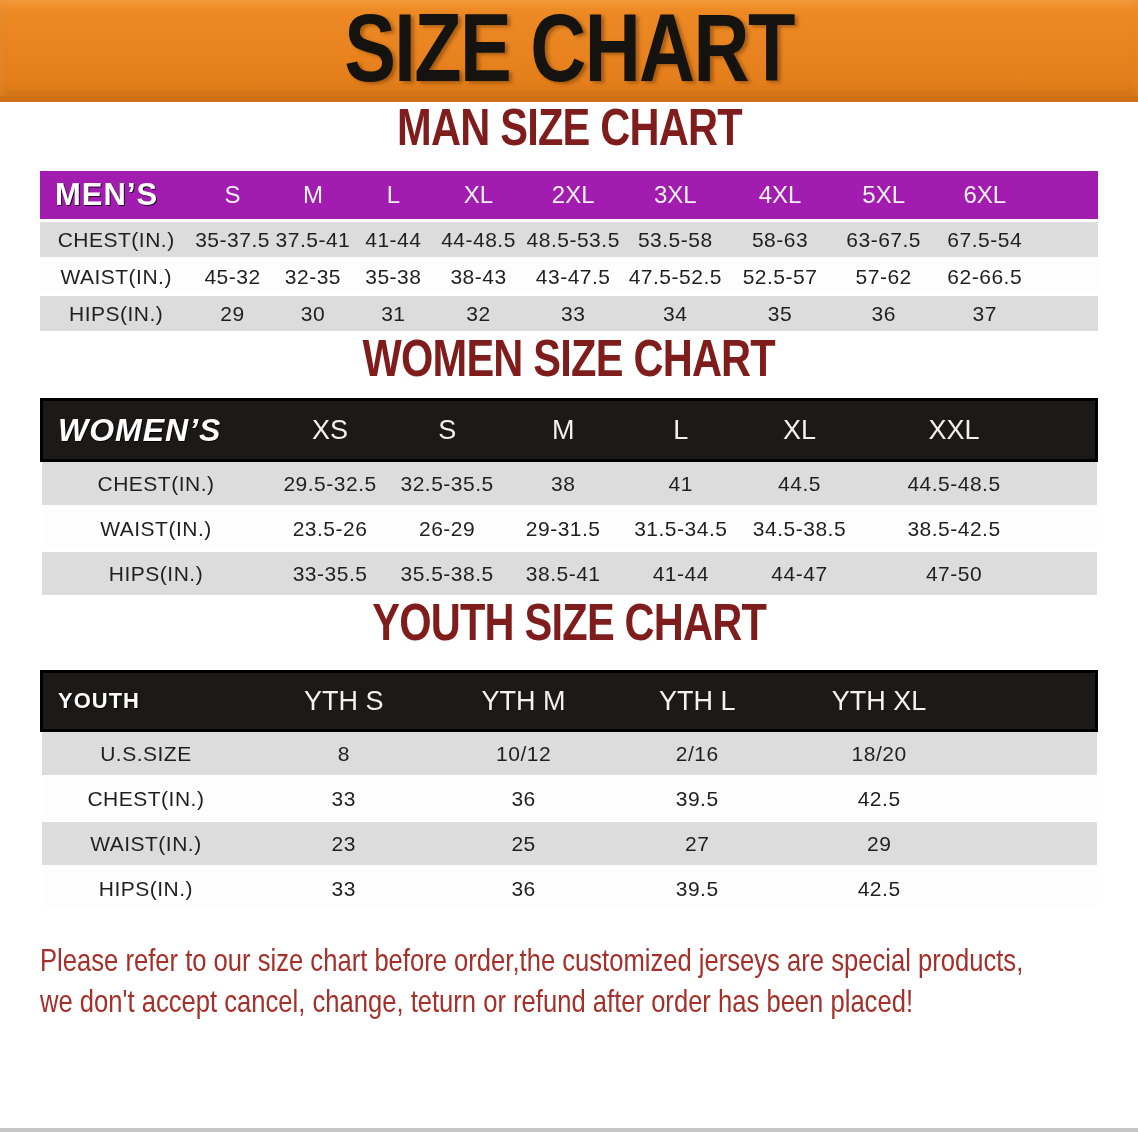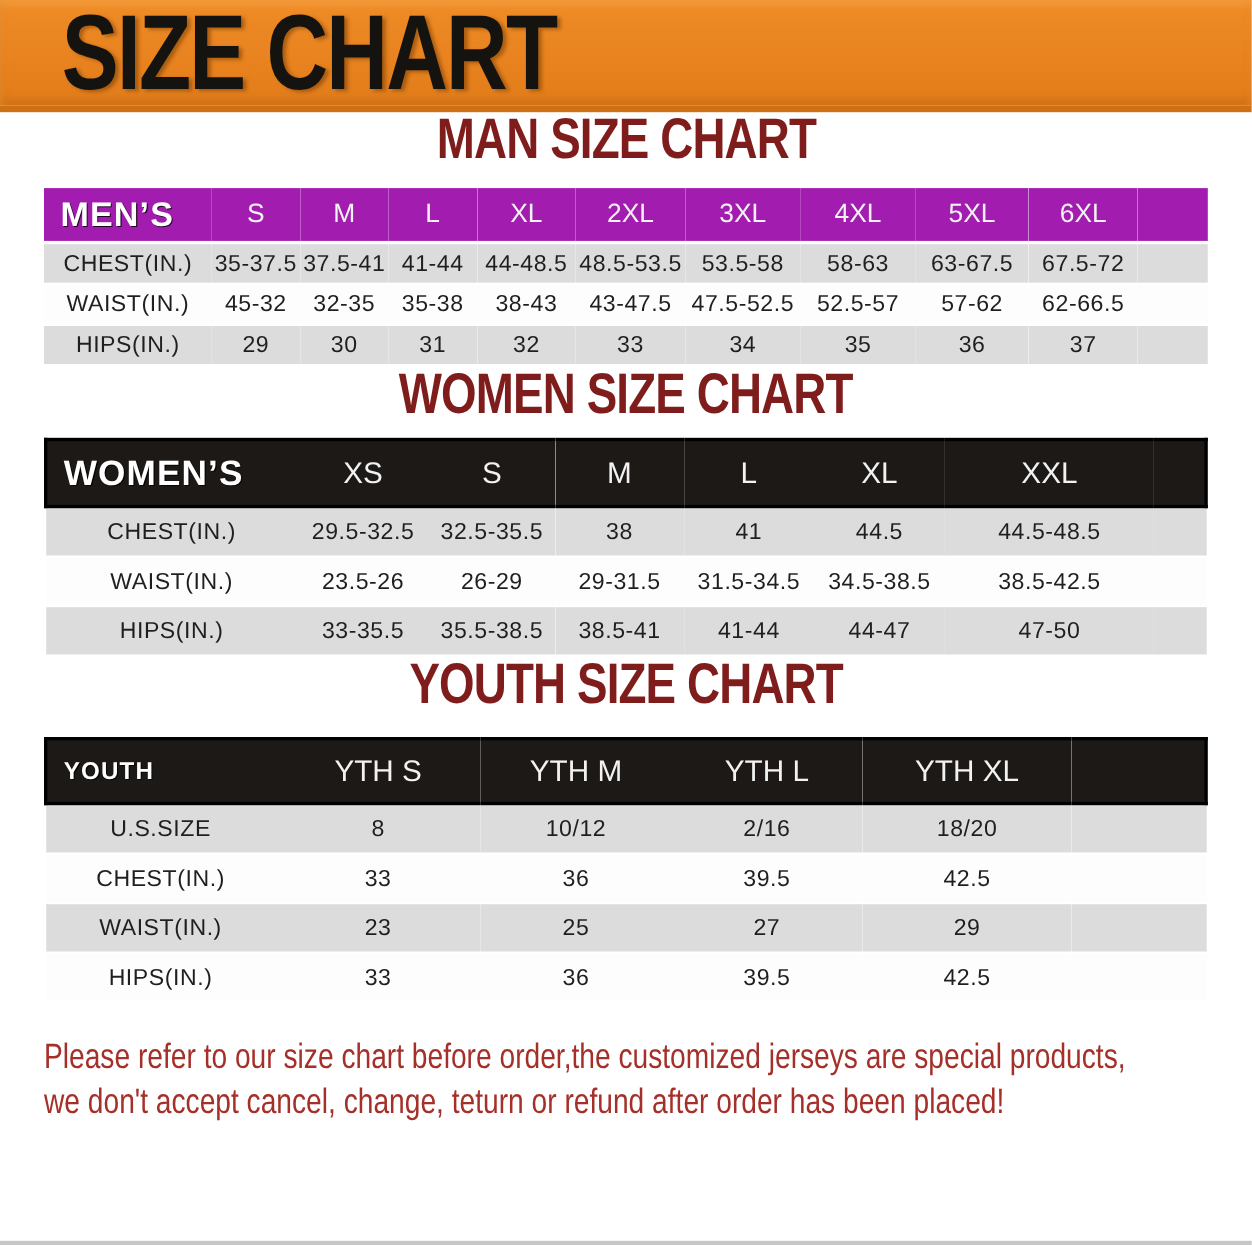--- a/index.html
+++ b/index.html
@@ -13,20 +13,21 @@
     position: relative;
   }
 
   
   .banner {
     height: 96px;
     background: linear-gradient(180deg, #ef8c26 0%, #e8831f 55%, #e17c19 100%);
     border-bottom: 6px solid #cf7014;
     display: flex;
     align-items: center;
+    justify-content: center;
     box-shadow: inset 0 4px 8px rgba(255,190,110,.35), inset 0 -5px 8px rgba(120,60,0,.18);
   }
   .banner-title {
     margin: 0;
     font-size: 97px;
     line-height: 96px;
     font-weight: 700;
     color: #151310;
     display: inline-block;
     transform: scaleX(.80);
@@ -79,21 +80,21 @@
 
   table.size-table th.corner {
     text-align: left;
     padding-left: 15px;
     font-weight: 700;
     color: #ffffff;
     letter-spacing: 1px;
     text-shadow: 1px 1px 0 rgba(0,0,0,.8);
   }
   .table-men   th.corner { font-size: 31px; }
-  .table-women th.corner { font-size: 32px; }
+  .table-women th.corner { font-size: 32px; font-style: italic; }
   .table-youth th.corner { font-size: 22px; }
 
   
   table.bordered th { border-top: 3px solid #000; border-bottom: 3px solid #000; background: #1c1917; }
   table.bordered th:first-child { border-left: 3px solid #000; }
   table.bordered th:last-child  { border-right: 3px solid #000; }
 
   table.size-table td {
     text-align: center;
     font-size: 21px;
@@ -175,21 +176,21 @@
         <tr class="shade">
           <td class="rowlabel">CHEST(IN.)</td>
           <td>35-37.5</td>
           <td>37.5-41</td>
           <td>41-44</td>
           <td>44-48.5</td>
           <td>48.5-53.5</td>
           <td>53.5-58</td>
           <td>58-63</td>
           <td>63-67.5</td>
-          <td>67.5-72</td>
+          <td>67.5-54</td>
           <td class="spacer"></td>
         </tr>
         <tr class="plain">
           <td class="rowlabel">WAIST(IN.)</td>
           <td>45-32</td>
           <td>32-35</td>
           <td>35-38</td>
           <td>38-43</td>
           <td>43-47.5</td>
           <td>47.5-52.5</td>

